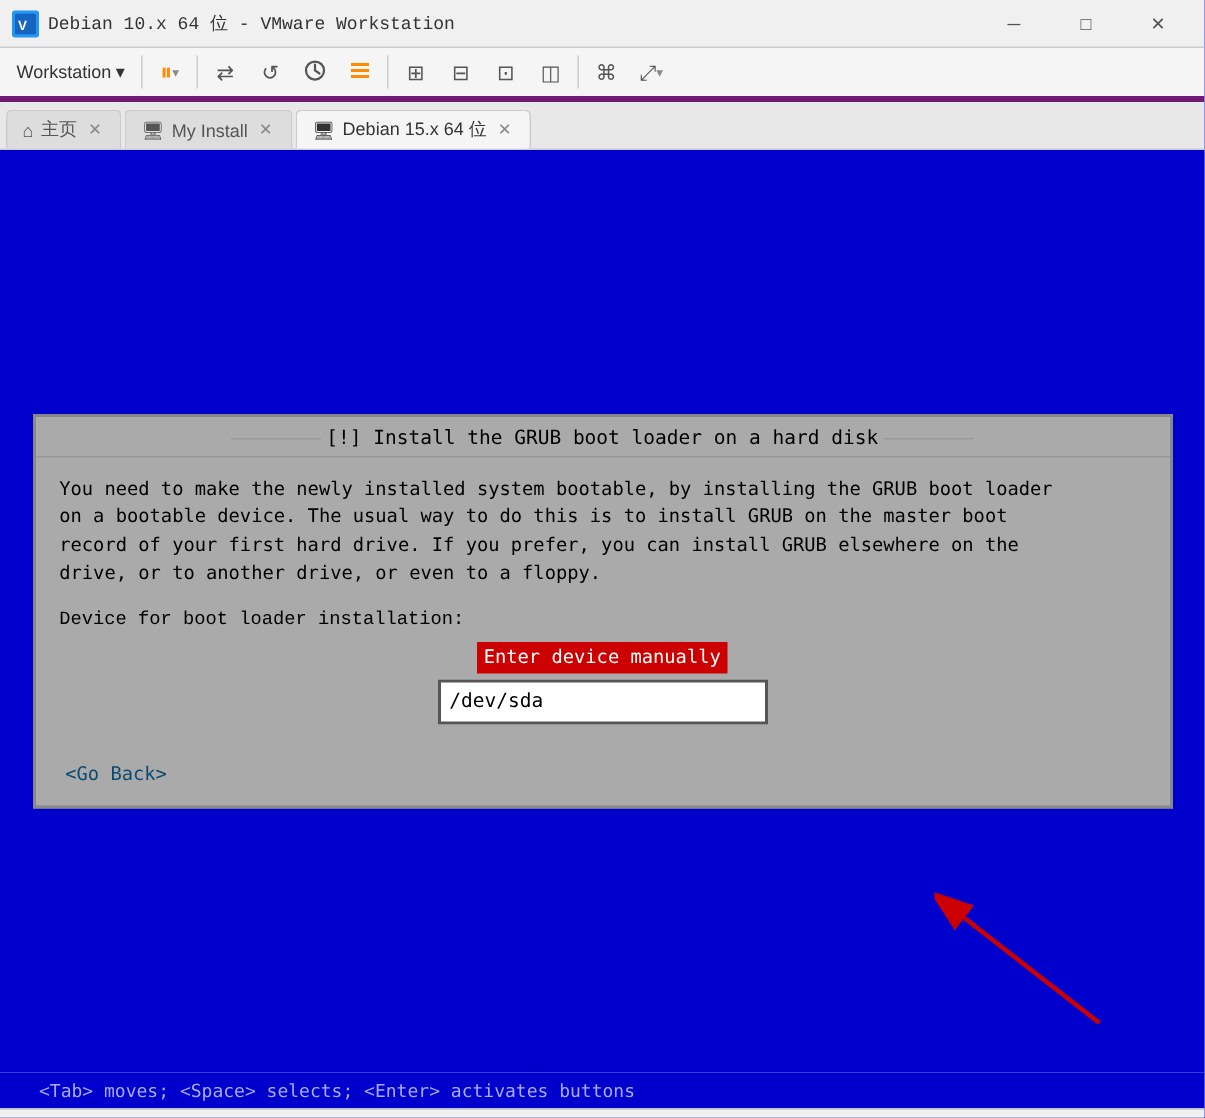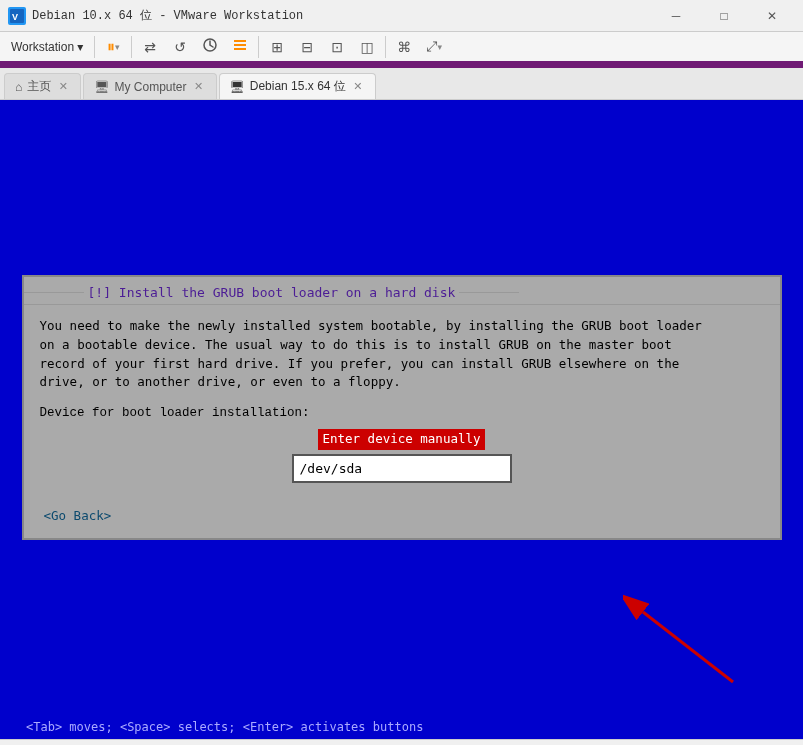--- a/index.html
+++ b/index.html
@@ -58,21 +58,21 @@
       background: transparent;
     }
 
     
     #toolbar {
       background: #f5f5f5;
       height: 36px;
       display: flex;
       align-items: center;
       padding: 0 4px;
-      border-bottom: 7px solid #701a75;
+      border-bottom: 4px solid #701a75;
       gap: 2px;
     }
     .toolbar-btn {
       height: 28px;
       padding: 0 6px;
       display: flex;
       align-items: center;
       gap: 3px;
       cursor: pointer;
       border: 1px solid transparent;
@@ -160,21 +160,22 @@
 
     
     #grub-dialog {
       background: #aaaaaa;
       border: 2px solid #888;
       width: 760px;
       padding: 0;
       position: relative;
     }
     #grub-dialog-title {
-      color: #4c1d95;
+      text-align: center;
+      color: #000000;
       font-family: monospace;
       font-size: 13px;
       padding: 4px 0;
       background: #aaaaaa;
       border-bottom: 1px solid #999;
     }
     #grub-dialog-title .title-line {
       display: inline-flex;
       align-items: center;
       gap: 4px;
@@ -361,21 +362,21 @@
 </div>
 
 <div id="tab-bar">
   <div class="tab">
     <span class="tab-icon">⌂</span>
     <span>主页</span>
     <span class="tab-close">✕</span>
   </div>
   <div class="tab">
     <span class="tab-icon">🖥</span>
-    <span>My Computer</span>
+    <span>My Install</span>
     <span class="tab-close">✕</span>
   </div>
   <div class="tab active">
     <span class="tab-icon">🖥</span>
     <span>Debian 15.x 64 位</span>
     <span class="tab-close">✕</span>
   </div>
 </div>
 
 <div id="main-content">

